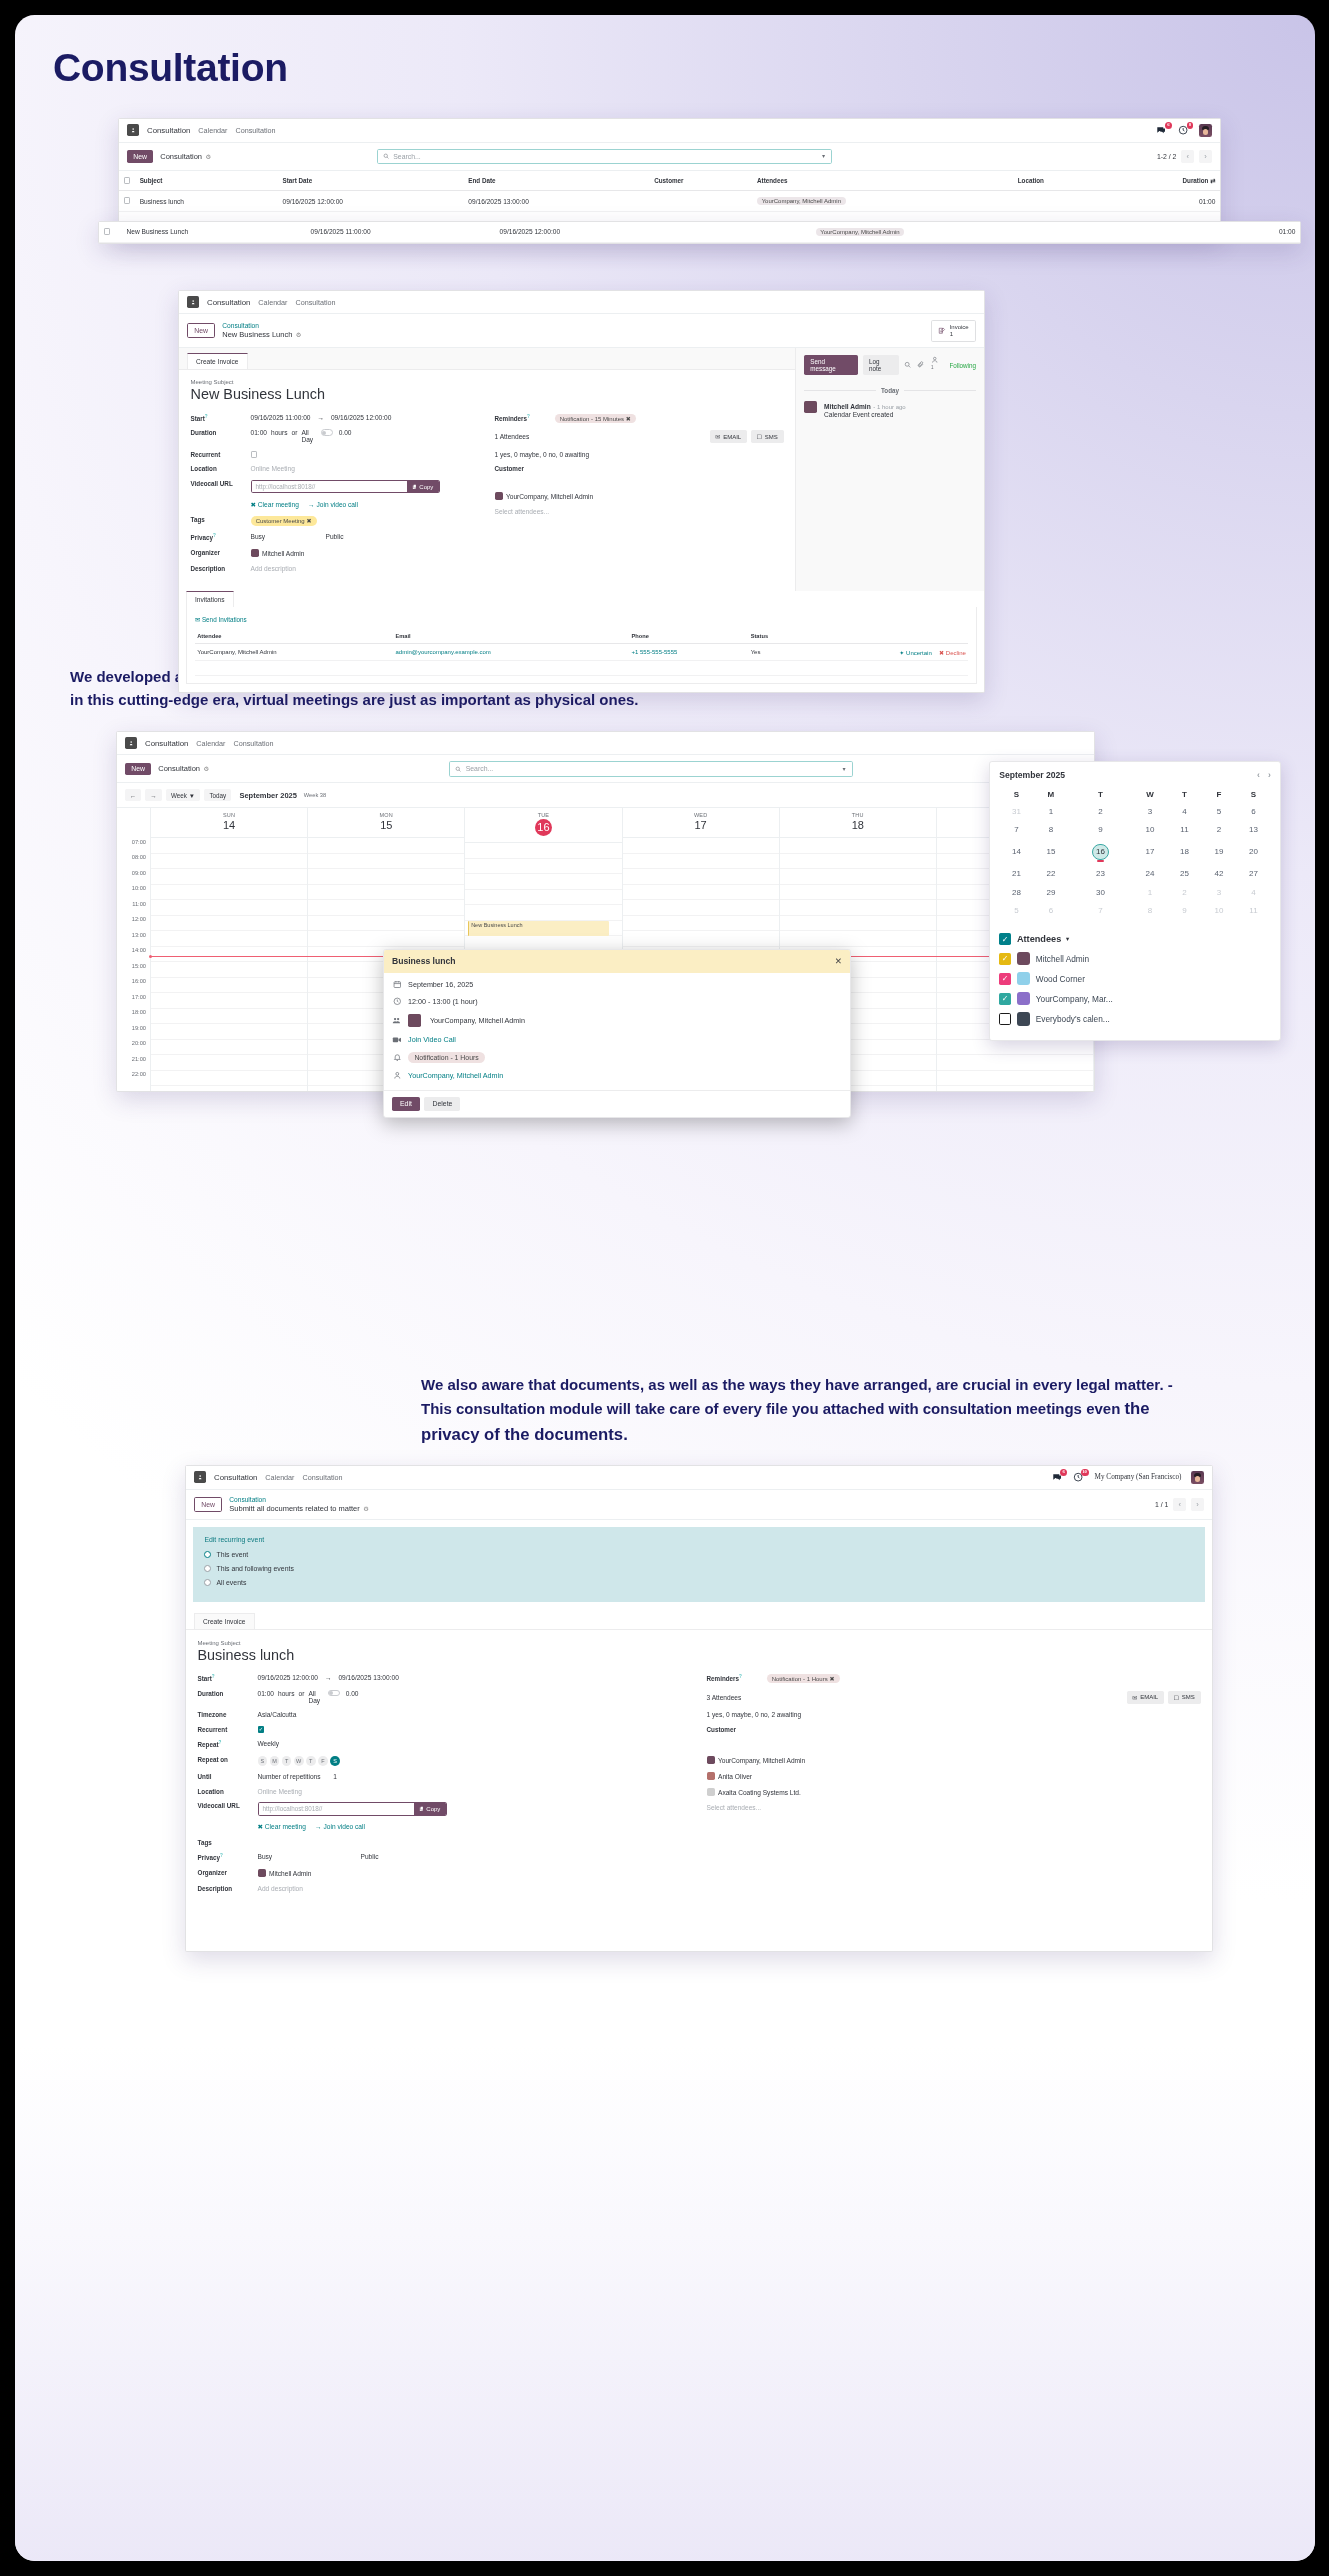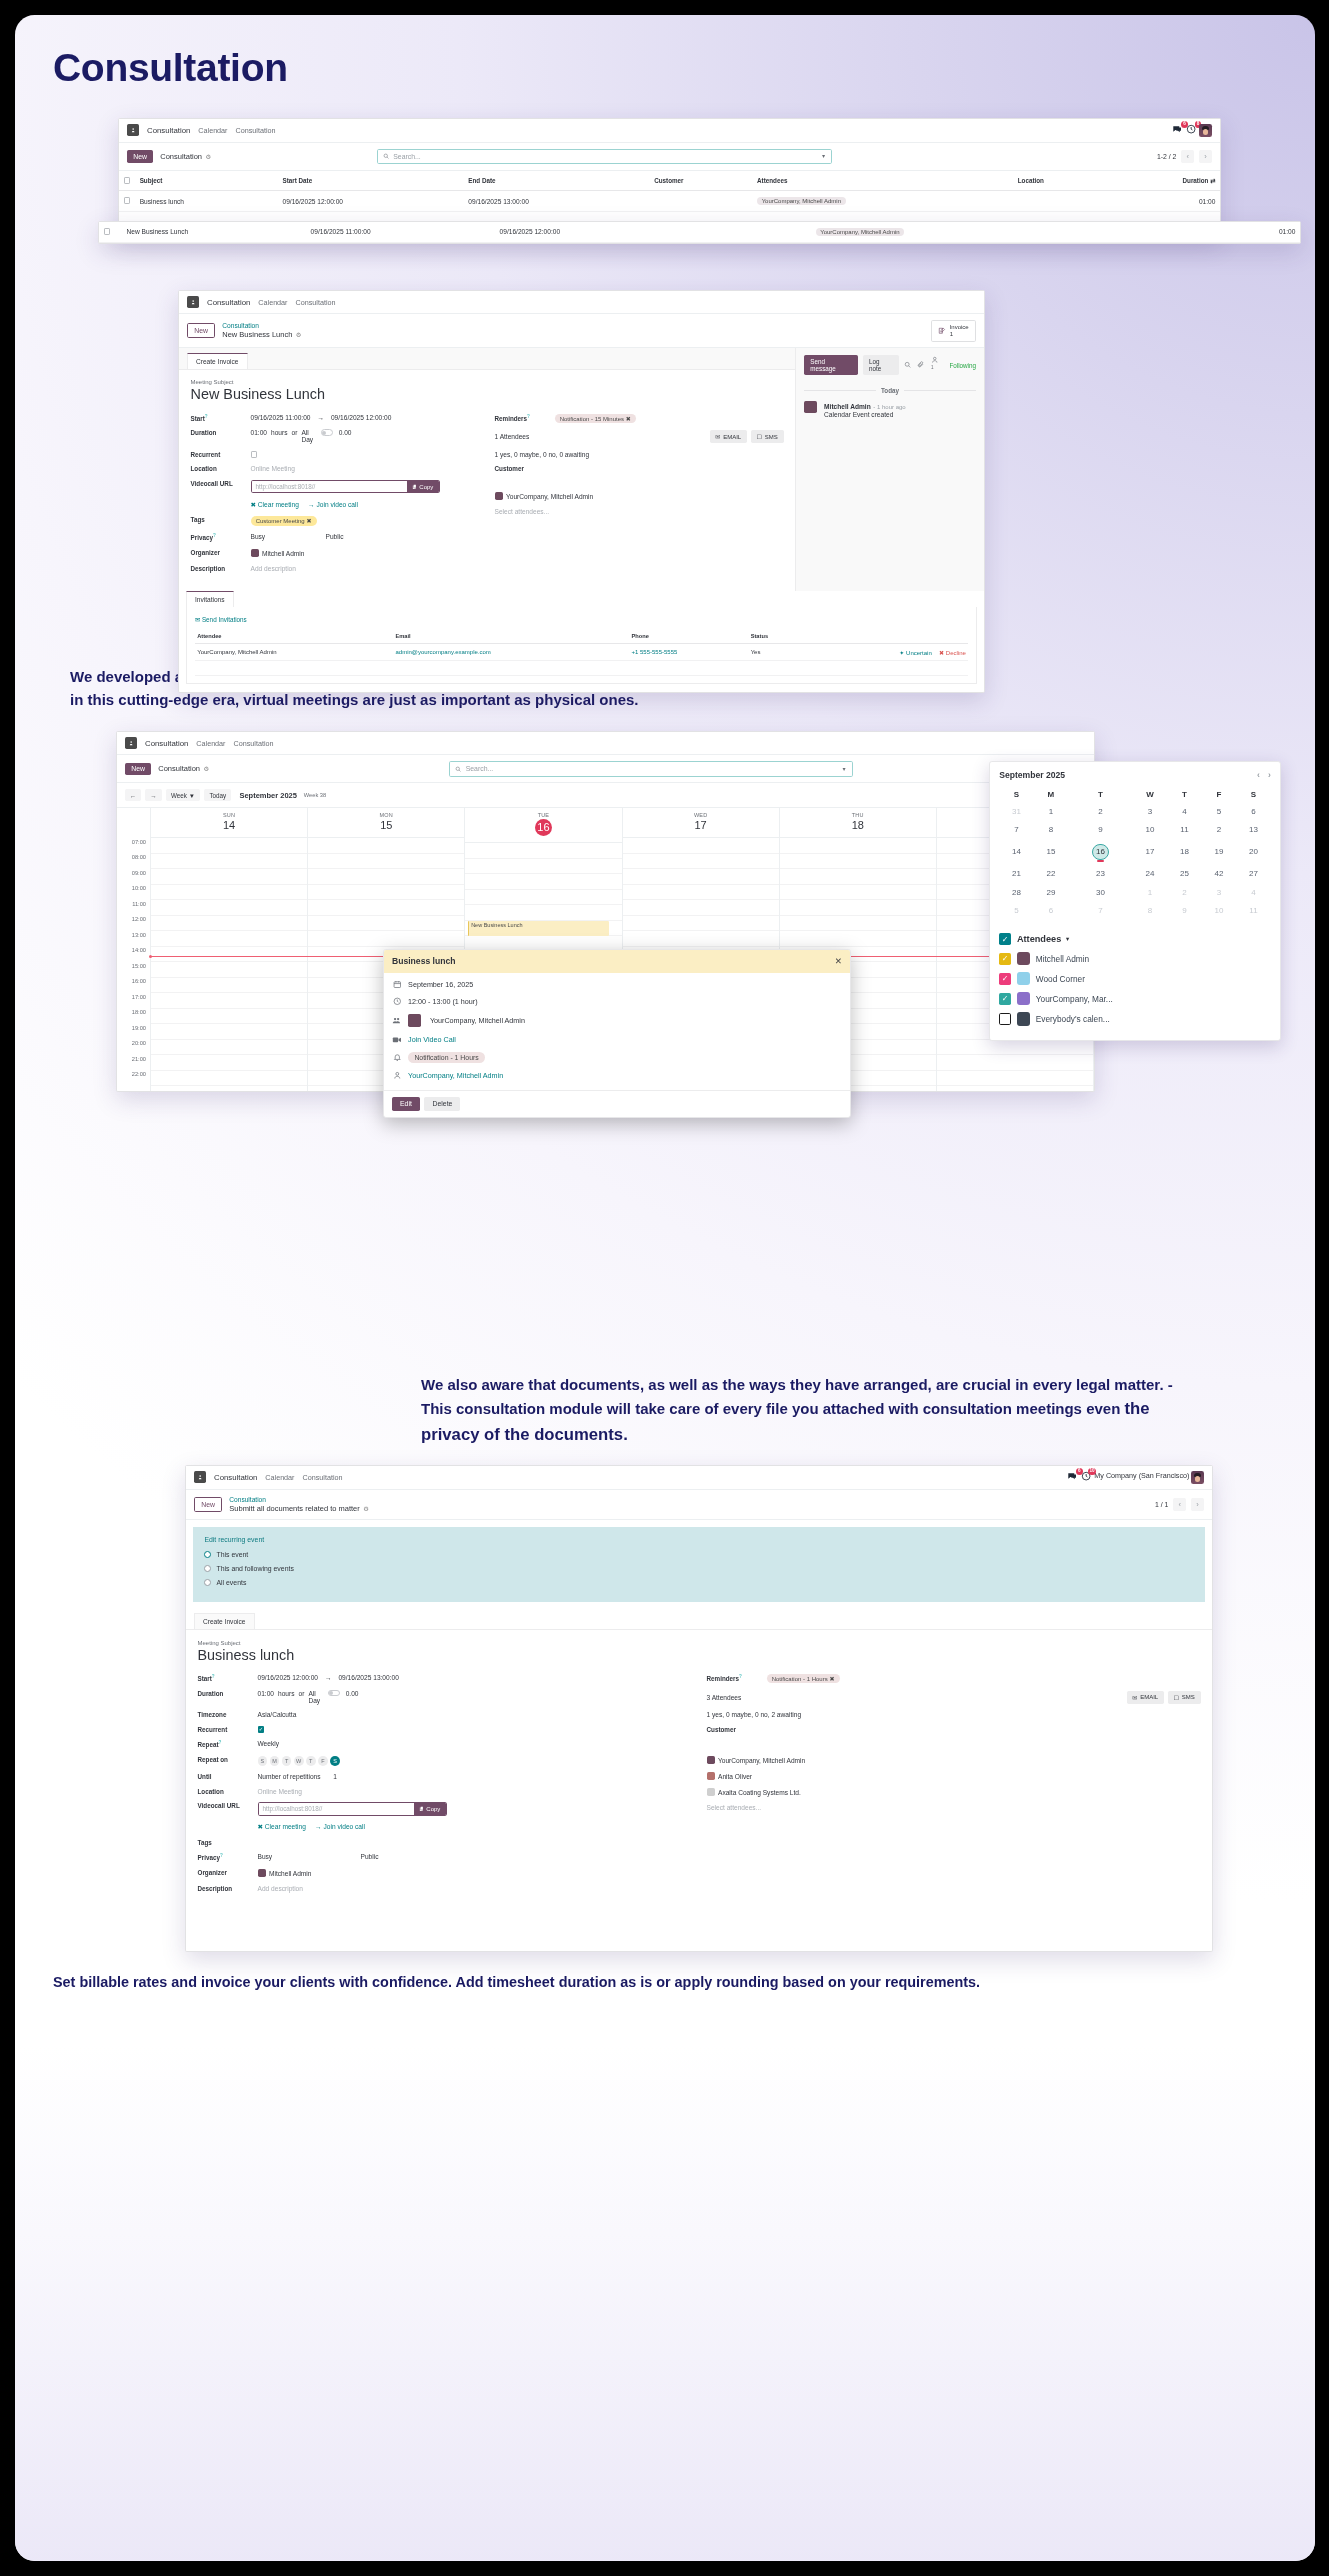--- a/index.html
+++ b/index.html
@@ -57,21 +57,21 @@
     padding:5.2px 8px; border-bottom:0.6px solid #eceff1; background:#fff;
     font-size:7.5px;
   }
   .app-dot {
     width:12px; height:12px; border-radius:1.7px; background:#4a4a4a;
     display:flex; align-items:center; justify-content:center; flex:0 0 auto;
   }
   .app-dot svg { width:6.3px; height:6.3px; }
   .nav-brand { color:#31343b; font-size:7.8px; }
   .nav-item { color:#6b6f76; font-size:7.2px; }
-  .nav-right { margin-left:auto; display:flex; gap:2px; }
+  .nav-right { margin-left:auto; display:flex; align-items:center; gap:10px;font-family:Liberation Serif, serif; }
   .badge-ic { position:relative; width:11.5px; height:11.5px; color:#1f2937; }
   .badge-ic svg { width:10.3px; height:10.3px; }
   .badge-ic .cnt {
     position:absolute; top:-2.9px; right:-4px; background:#e0385a; color:#fff;
     font-size:4.6px; line-height:6.9px; min-width:6.9px; height:6.9px; border-radius:4px;
     text-align:center; padding:0 1.7px; font-weight:bold;
   }
   .company-name { font-size:7.2px; color:#31343b; }
   .avatar {
     width:12.6px; height:12.6px; border-radius:2.3px; flex:0 0 auto;
@@ -1114,17 +1114,16 @@
             <div class="frow">
                   <span class="muted">Select attendees...</span>
                 </div>
           </div>
         </div>
         <div style="height:40px"></div>
       </div>
     </div>
   </div>
 
-  <p class="para para-4">Set billable rates and invoice your clients with confidence. Add timesheet duration as is or apply rounding based on your requirements.</p>
 
 </div>
 </div>
 
 
 </body></html>

